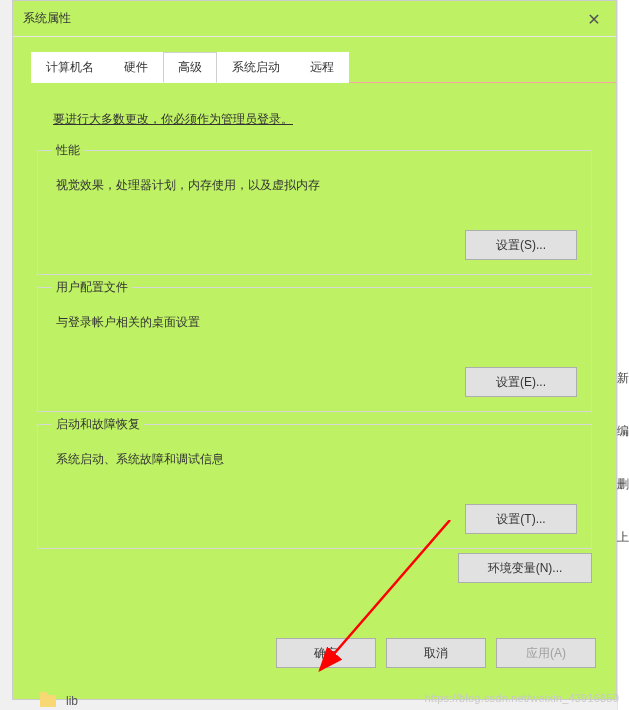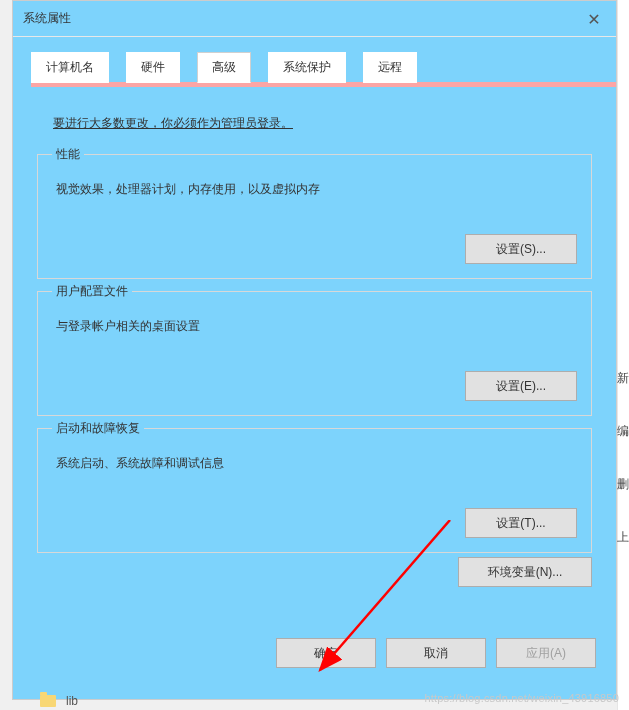--- a/index.html
+++ b/index.html
@@ -11,21 +11,21 @@
       height: 710px;
       position: relative;
       overflow: hidden;
     }
     .dialog {
       position: absolute;
       left: 12px;
       top: 0;
       width: 605px;
       height: 700px;
-      background: #7dd3fc;
+      background: #bef264;
       border: 1px solid #cccccc;
     }
     .titlebar {
       height: 36px;
       display: flex;
       align-items: center;
       padding: 0 10px;
       border-bottom: 1px solid #e8e8e8;
       position: relative;
     }
@@ -42,23 +42,22 @@
       display: flex;
       align-items: center;
       justify-content: center;
       cursor: pointer;
       font-size: 16px;
       color: #555;
     }
     .tabs {
       display: flex;
       margin: 14px 0 0 18px;
-      border-bottom: 5px solid #fca5a5;
-      position: relative;
-      gap: 17px;
+      border-bottom: 1px solid #fca5a5;
+      position: relative;
     }
     .tab {
       padding: 6px 14px;
       font-size: 12px;
       color: #333;
       cursor: pointer;
       border: 1px solid transparent;
       border-bottom: none;
       position: relative;
       top: 1px;
@@ -213,21 +212,21 @@
     <span class="titlebar-title">系统属性</span>
     <div class="close-btn">
       <span>✕</span>
     </div>
   </div>
 
   <div class="tabs">
     <div class="tab"><span>计算机名</span></div>
     <div class="tab"><span>硬件</span></div>
     <div class="tab active"><span>高级</span></div>
-    <div class="tab"><span>系统保护</span></div>
+    <div class="tab"><span>系统启动</span></div>
     <div class="tab"><span>远程</span></div>
   </div>
 
   <div class="content">
     <div class="intro">要进行大多数更改，你必须作为管理员登录。</div>
 
     <fieldset>
       <legend>性能</legend>
       <div class="desc">视觉效果，处理器计划，内存使用，以及虚拟内存</div>
       <div class="btn-row">

